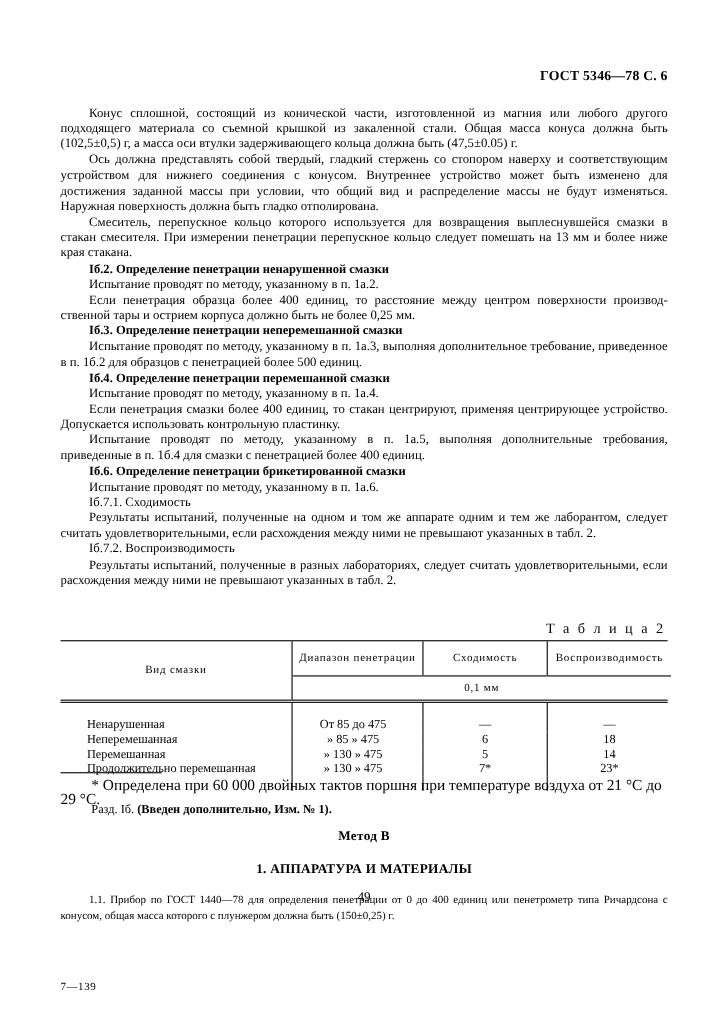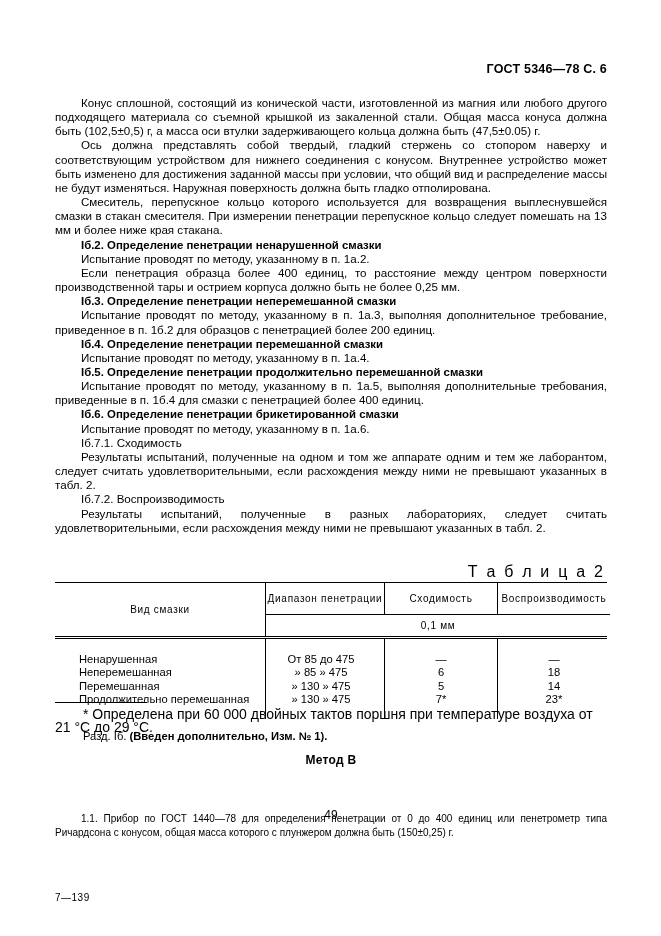--- a/index.html
+++ b/index.html
@@ -5,21 +5,21 @@
   html, body {
     margin: 0;
     padding: 0;
     background: #ffffff;
   }
   .page {
     position: relative;
     width: 661px;
     height: 936px;
     background: #ffffff;
-    font-family: Liberation Sans, sans-serif;
+    font-family: Liberation Serif, serif;
     color: #000000;
     overflow: hidden;
   }
   .content {
     position: absolute;
     left: 55px;
     top: 0;
     width: 552px;
     height: 936px;
   }
@@ -65,21 +65,21 @@
     line-height: 14.15px;
     text-indent: 26px;
     text-align: left;
   }
 
   
   .table-label {
     position: absolute;
     top: 563px;
     right: 2px;
-    font-size: 16px;
+    font-size: 13px;
     letter-spacing: 2.2px;
     white-space: nowrap;
   }
   .tbl-wrap {
     position: absolute;
     top: 582px;
     left: 0px;
     width: 552px;
   }
   table.gost {
@@ -233,26 +233,26 @@
     <div class="body-block">
       <p class="para">Конус сплошной, состоящий из конической части, изготовленной из магния или любого друго­го подходящего материала со съемной крышкой из закаленной стали. Общая масса конуса должна быть (102,5±0,5) г, а масса оси втулки задерживающего кольца должна быть (47,5±0.05) г.</p>
       <p class="para">Ось должна представлять собой твердый, гладкий стержень со стопором наверху и соответствую­щим устройством для нижнего соединения с конусом. Внутреннее устройство может быть изменено для достижения заданной массы при условии, что общий вид и распределение массы не будут изменяться. Наружная поверхность должна быть гладко отполирована.</p>
       <p class="para">Смеситель, перепускное кольцо которого используется для возвращения выплеснувшейся смазки в стакан смесителя. При измерении пенетрации перепускное кольцо следует помешать на 13 мм и более ниже края стакана.</p>
 
       <p class="head">Iб.2. Определение пенетрации ненарушенной смазки</p>
       <p class="para">Испытание проводят по методу, указанному в п. 1а.2.</p>
       <p class="para">Если пенетрация образца более 400 единиц, то расстояние между центром поверхности производ­ственной тары и острием корпуса должно быть не более 0,25 мм.</p>
 
       <p class="head">Iб.3. Определение пенетрации неперемешанной смазки</p>
-      <p class="para">Испытание проводят по методу, указанному в п. 1а.3, выполняя дополнительное требование, приведенное в п. 1б.2 для образцов с пенетрацией более 200 единиц.</p>
+      <p class="para">Испытание проводят по методу, указанному в п. 1а.3, выполняя дополнительное требование, приведенное в п. 1б.2 для образцов с пенетрацией более 500 единиц.</p>
 
       <p class="head">Iб.4. Определение пенетрации перемешанной смазки</p>
       <p class="para">Испытание проводят по методу, указанному в п. 1а.4.</p>
-
-      <p class="head">Iб.5. Определение пенетрации продолжительно перемешанной смазки</p>
+      <p class="para">Если пенетрация смазки более 400 единиц, то стакан центрируют, применяя центрирующее устройство. Допускается использовать контрольную пластинку.</p>
+
       <p class="para">Испытание проводят по методу, указанному в п. 1а.5, выполняя дополнительные требования, приведенные в п. 1б.4 для смазки с пенетрацией более 400 единиц.</p>
 
       <p class="head">Iб.6. Определение пенетрации брикетированной смазки</p>
       <p class="para">Испытание проводят по методу, указанному в п. 1а.6.</p>
 
       <p class="sub">Iб.7.1. Сходимость</p>
       <p class="para">Результаты испытаний, полученные на одном и том же аппарате одним и тем же лаборантом, следует  считать удовлетворительными,  если расхождения между ними не превышают указанных в табл. 2.</p>
       <p class="sub">Iб.7.2. Воспроизводимость</p>
       <p class="para">Результаты испытаний, полученные в разных лабораториях, следует считать удовлетворительны­ми, если расхождения между ними не превышают указанных в табл. 2.</p>
     </div>
@@ -318,19 +318,20 @@
           </table>
       </div>
     </div>
 
     <div class="fn-rule"></div>
     <div class="footnote">* Определена при 60 000 двойных тактов поршня при температуре воздуха от 21 °C до 29 °C.</div>
 
     <div class="razd"><span>Разд. Iб. </span><b>(Введен дополнительно, Изм. № 1).</b></div>
 
     <div class="method-title">Метод В</div>
+    <div class="section-title">1. АППАРАТУРА И МАТЕРИАЛЫ</div>
     <div class="last-para">1.1. Прибор по ГОСТ 1440—78 для определения пенетрации от 0 до 400 единиц или пенетрометр типа Ричардсона с конусом, общая масса которого с плунжером должна быть (150±0,25) г.</div>
 
     <div class="footer-left">7—139</div>
     <div class="footer-page">49</div>
 
   </div>
 </div>
 
 </body></html>

